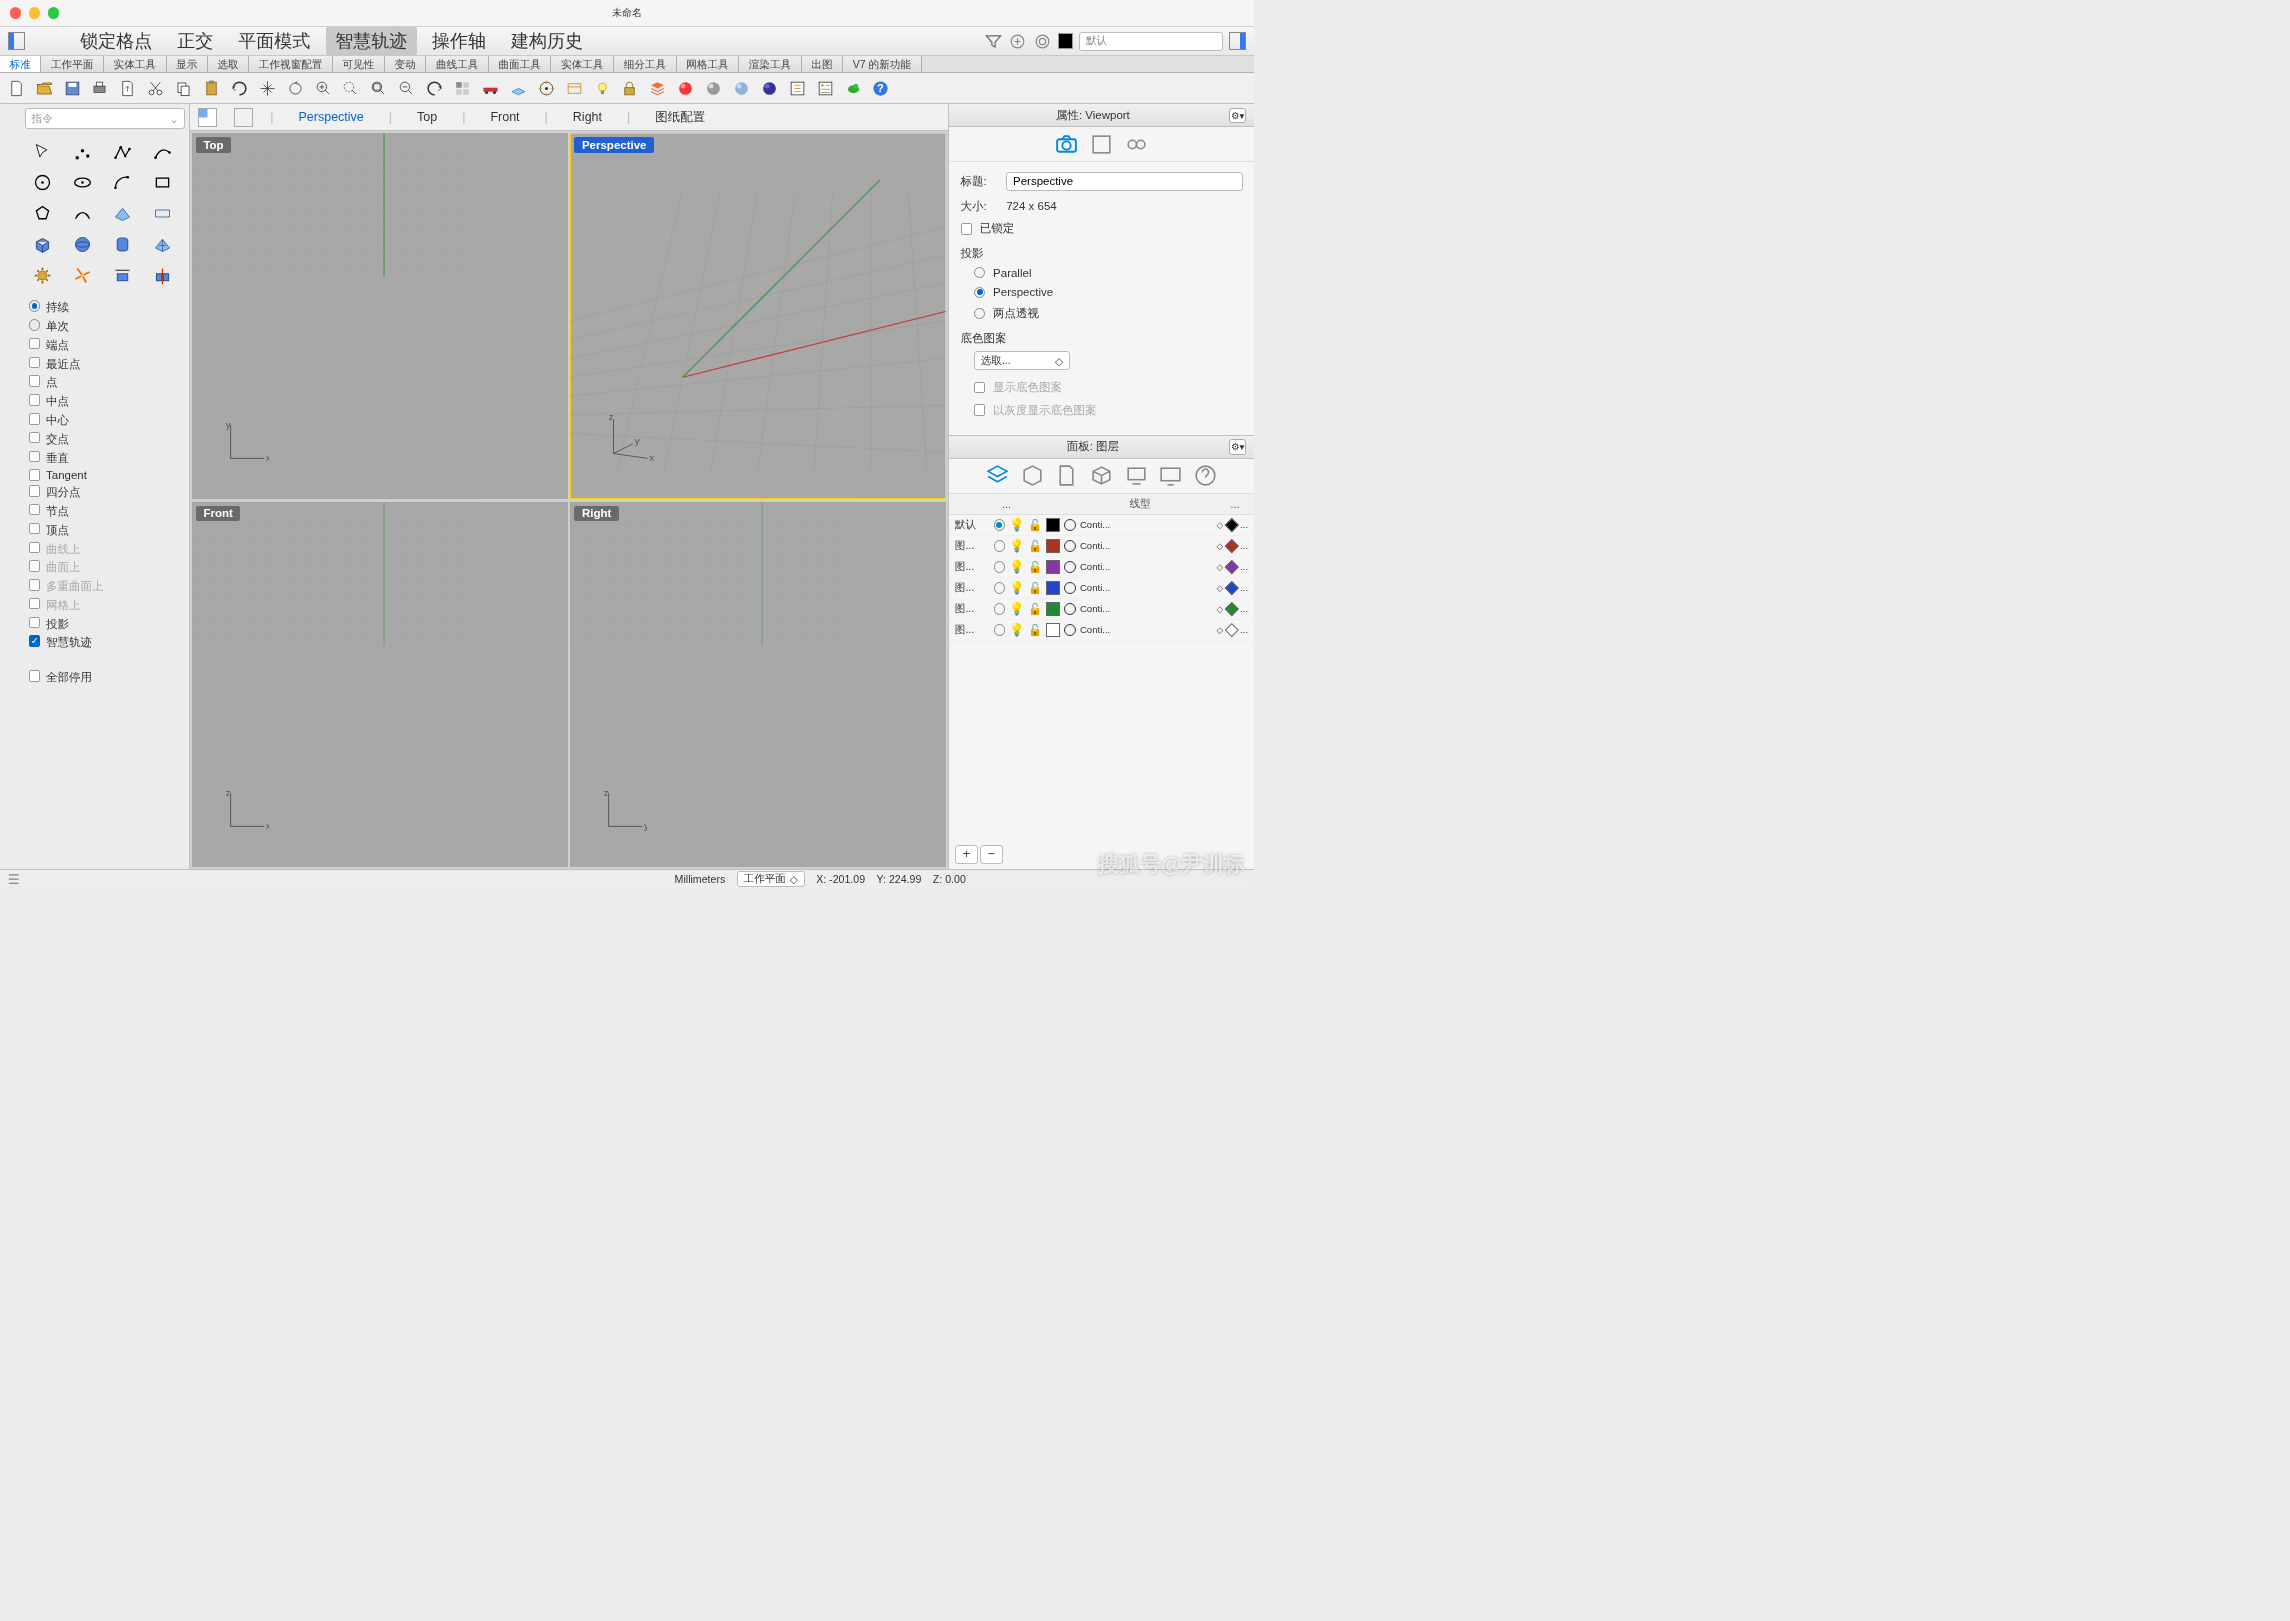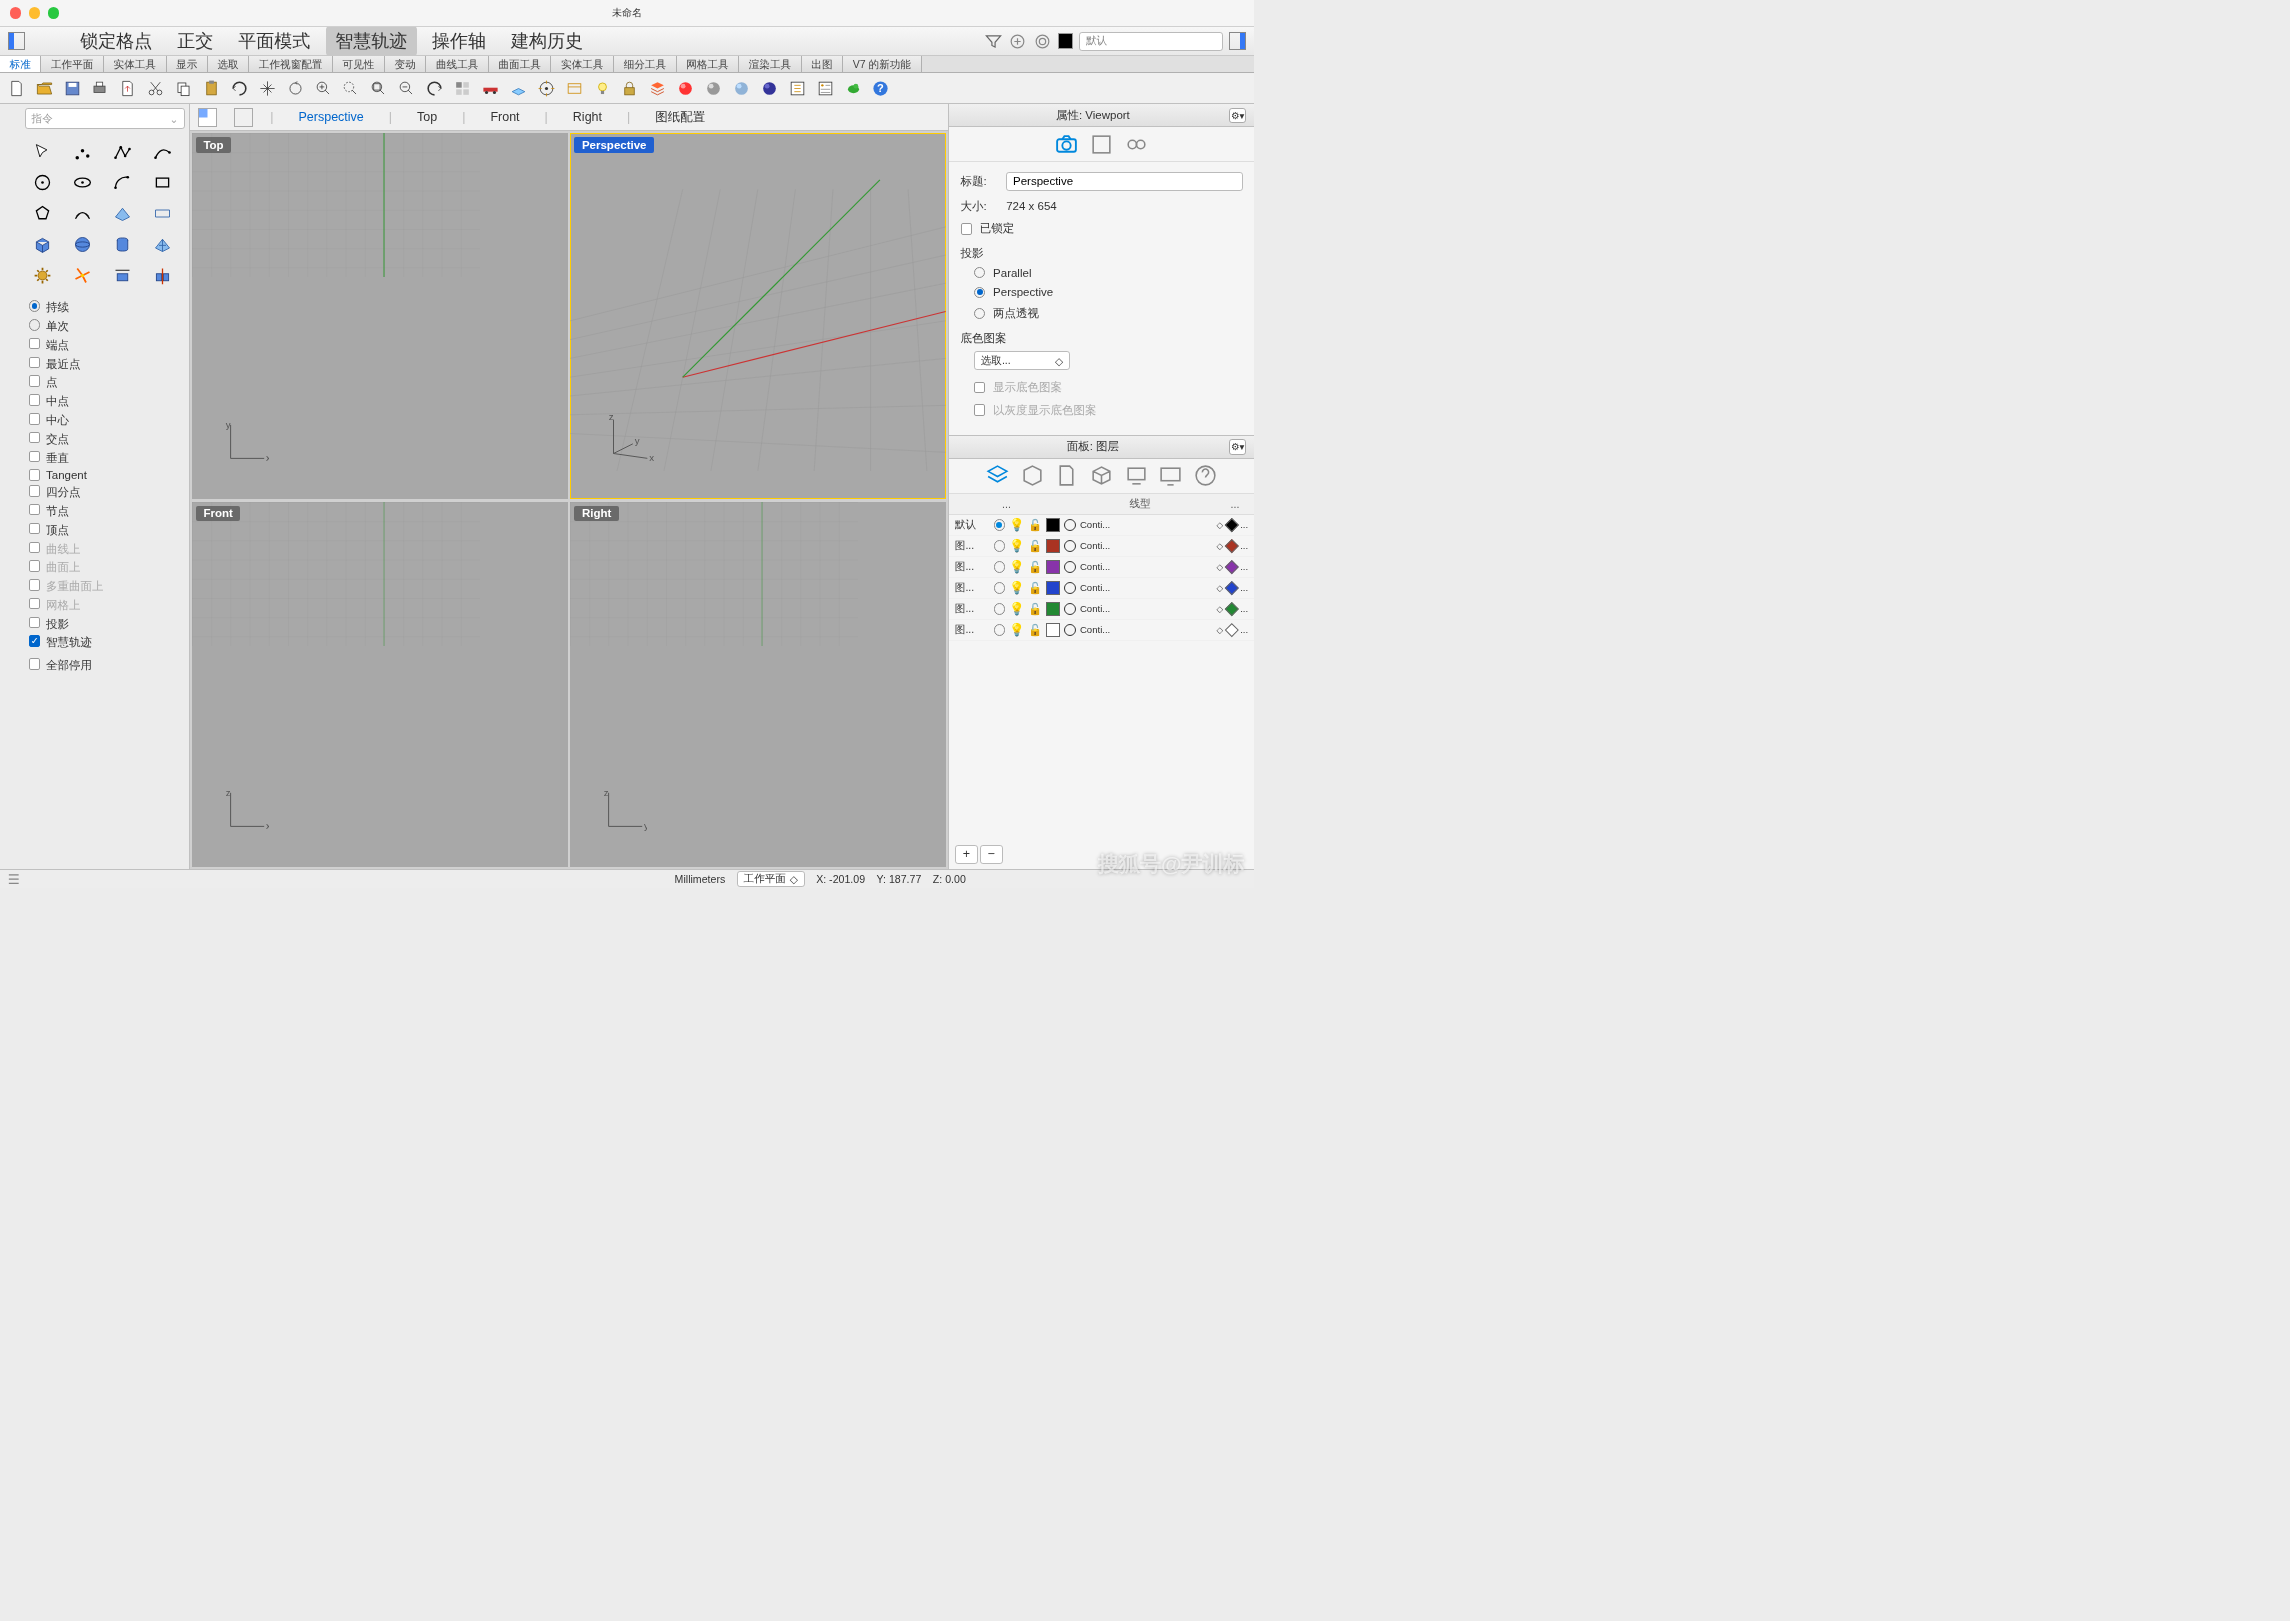--- a/index.html
+++ b/index.html
@@ -555,21 +555,21 @@
           <span>网格上</span>
         </div>
         <div class="row ">
           <div class="chk "></div>
           <span>投影</span>
         </div>
         <div class="row ">
           <div class="chk on"></div>
           <span>智慧轨迹</span>
         </div>
-        <div class="row" style="margin-top:4px">
+        <div class="row" style="margin-top:16px">
           <div class="chk"></div>
           <span>全部停用</span>
         </div>
       </div>
   </div>
 
   <div class="center">
     <div class="vp-tabs">
       <div class="vico" style="background:linear-gradient(#77aaff,#77aaff) 0 0/50% 50% no-repeat,linear-gradient(#fff,#fff)"></div>
       <div class="vico"></div>
@@ -874,19 +874,19 @@
 
 <div class="statusbar">
   <span style="font-size:13.4px;color:#888">☰</span>
   <div style="flex:1"></div>
   <span>Millimeters</span>
   <div class="dd">
       <span>工作平面</span>
       <span>◇</span>
     </div>
   <span>X: -201.09</span>
-  <span>Y: 187.77</span>
+  <span>Y: 224.99</span>
   <span>Z: 0.00</span>
   <div style="width:269px"></div>
 </div>
 
 <div class="watermark">搜狐号@尹训标</div>
 
 
 </body></html>

